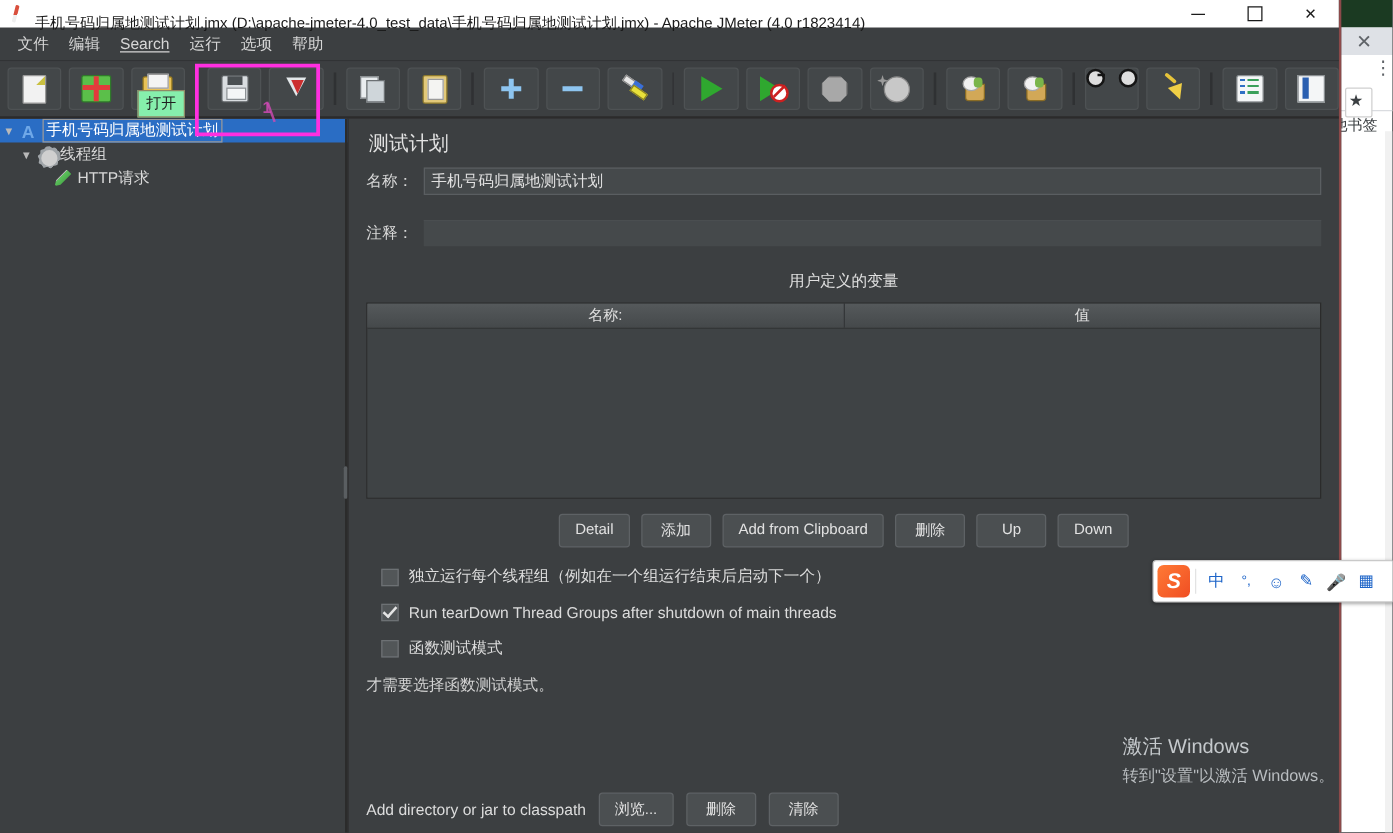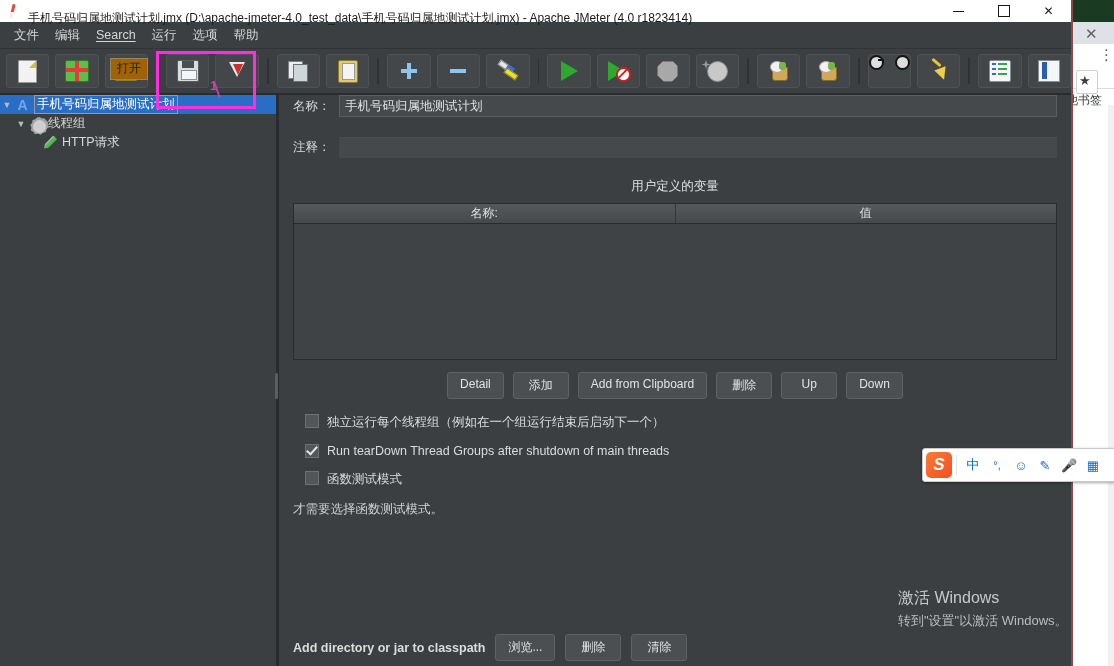--- a/index.html
+++ b/index.html
@@ -178,22 +178,22 @@
   .ic-fn:before { content:''; position:absolute; left: 2px; top: 2px; width: 4px; height: 14px;
      background: repeating-linear-gradient(to bottom, #2f6fc4 0 2px, transparent 2px 5px); }
   .ic-fn:after { content:''; position:absolute; left: 8px; top: 2px; width: 9px; height: 14px;
      background: repeating-linear-gradient(to bottom, #3aa05a 0 2px, transparent 2px 5px); }
 
   .ic-hl { width: 20px; height: 20px; background: #f4f6f7; border: 1px solid #8a8f92; }
   .ic-hl:before { content:''; position:absolute; left: 3px; top: 1px; width: 5px; height: 17px; background:#2a5fb0; }
 
   
   .tooltip {
-    position: absolute; left: 110px; top: 58px;
-    background: #a16207; border: 1px solid #8f8a66; color: #1f1f1f;
+    position: absolute; left: 110px; top: 72px;
+    background: #86efac; border: 1px solid #8f8a66; color: #1f1f1f;
     font-size: 12px; padding: 1px 6px 2px 6px; z-index: 40; white-space: nowrap;
   }
 
   
   .anno-rect {
     position: absolute; left: 156px; top: 51px; width: 94px; height: 52px;
     border: 3px solid #ff2fe0; z-index: 50; pointer-events:none;
   }
   .anno-num {
     position: absolute; left: 210px; top: 78px; z-index: 51;
@@ -265,38 +265,38 @@
   .th:last-child { border-right: none; }
   .tbl-body { flex: 1; background: #3f4345; }
 
   .btn-row { display: flex; justify-content: center; gap: 9px; margin-top: 12px; }
   .btn {
     background: #4b4f51; border: 1px solid #5e6265; border-radius: 3px;
     color: #e2e2e2; font-size: 12px; padding: 4px 12px; min-width: 30px; text-align:center;
     white-space: nowrap;
   }
 
-  .chk-row { display: flex; align-items: flex-start; margin-top: 15px; padding-left: 12px; }
+  .chk-row { display: flex; align-items: center; margin-top: 15px; padding-left: 12px; }
   .chk-row.tight { margin-top: 13px; }
   .chkbox {
     width: 12px; height: 12px; border: 1px solid #6d7174; background: #525658;
     margin-right: 8px; position: relative; flex: none;
   }
   .chkbox.on:after {
     content: ''; position: absolute; left: 3px; top: -1px; width: 4px; height: 9px;
     border: solid #e4e4e4; border-width: 0 2px 2px 0; transform: rotate(42deg);
   }
   .chk-label { font-size: 12.5px; color: #dcdcdc; white-space: nowrap; }
 
   .desc { font-size: 12.5px; color: #d2d2d2; line-height: 18px; margin-top: 12px; }
   .desc p { margin: 0; }
   .desc .gap { height: 14px; }
 
   .cp-row { position: absolute; left: 14px; bottom: 8px; display: flex; align-items: center; gap: 10px; }
-  .cp-label { font-size: 12.5px; color: #dcdcdc; font-weight: bold; }
+  .cp-label { font-size: 12.5px; color: #dcdcdc; font-weight: normal; }
 
   
   .sogou {
     position: absolute; left: 922px; top: 448px; height: 32px; width: 192px;
     background: #ffffff; border: 1px solid #c9c9c9; border-radius: 3px;
     display: flex; align-items: center; box-shadow: 0 1px 3px rgba(0,0,0,.35); z-index: 60;
   }
   .sogou-logo {
     width: 26px; height: 26px; margin-left: 3px; border-radius: 5px;
     background: linear-gradient(135deg,#ff7a35,#f04e23);
@@ -473,20 +473,21 @@
           <span class="t-ico t-ico-http">
               <span class="pipette"></span>
             </span>
           <span>HTTP请求</span>
         </div>
         <div class="tree-divider"></div>
         <div class="tree-grip"></div>
       </div>
 
       <div class="rpanel">
+        <div class="panel-title">测试计划</div>
 
         <div class="field-row">
           <div class="field-label">名称：</div>
           <div class="field-input">手机号码归属地测试计划</div>
         </div>
         <div class="field-row">
           <div class="field-label">注释：</div>
           <div class="field-input flat"></div>
         </div>
 

